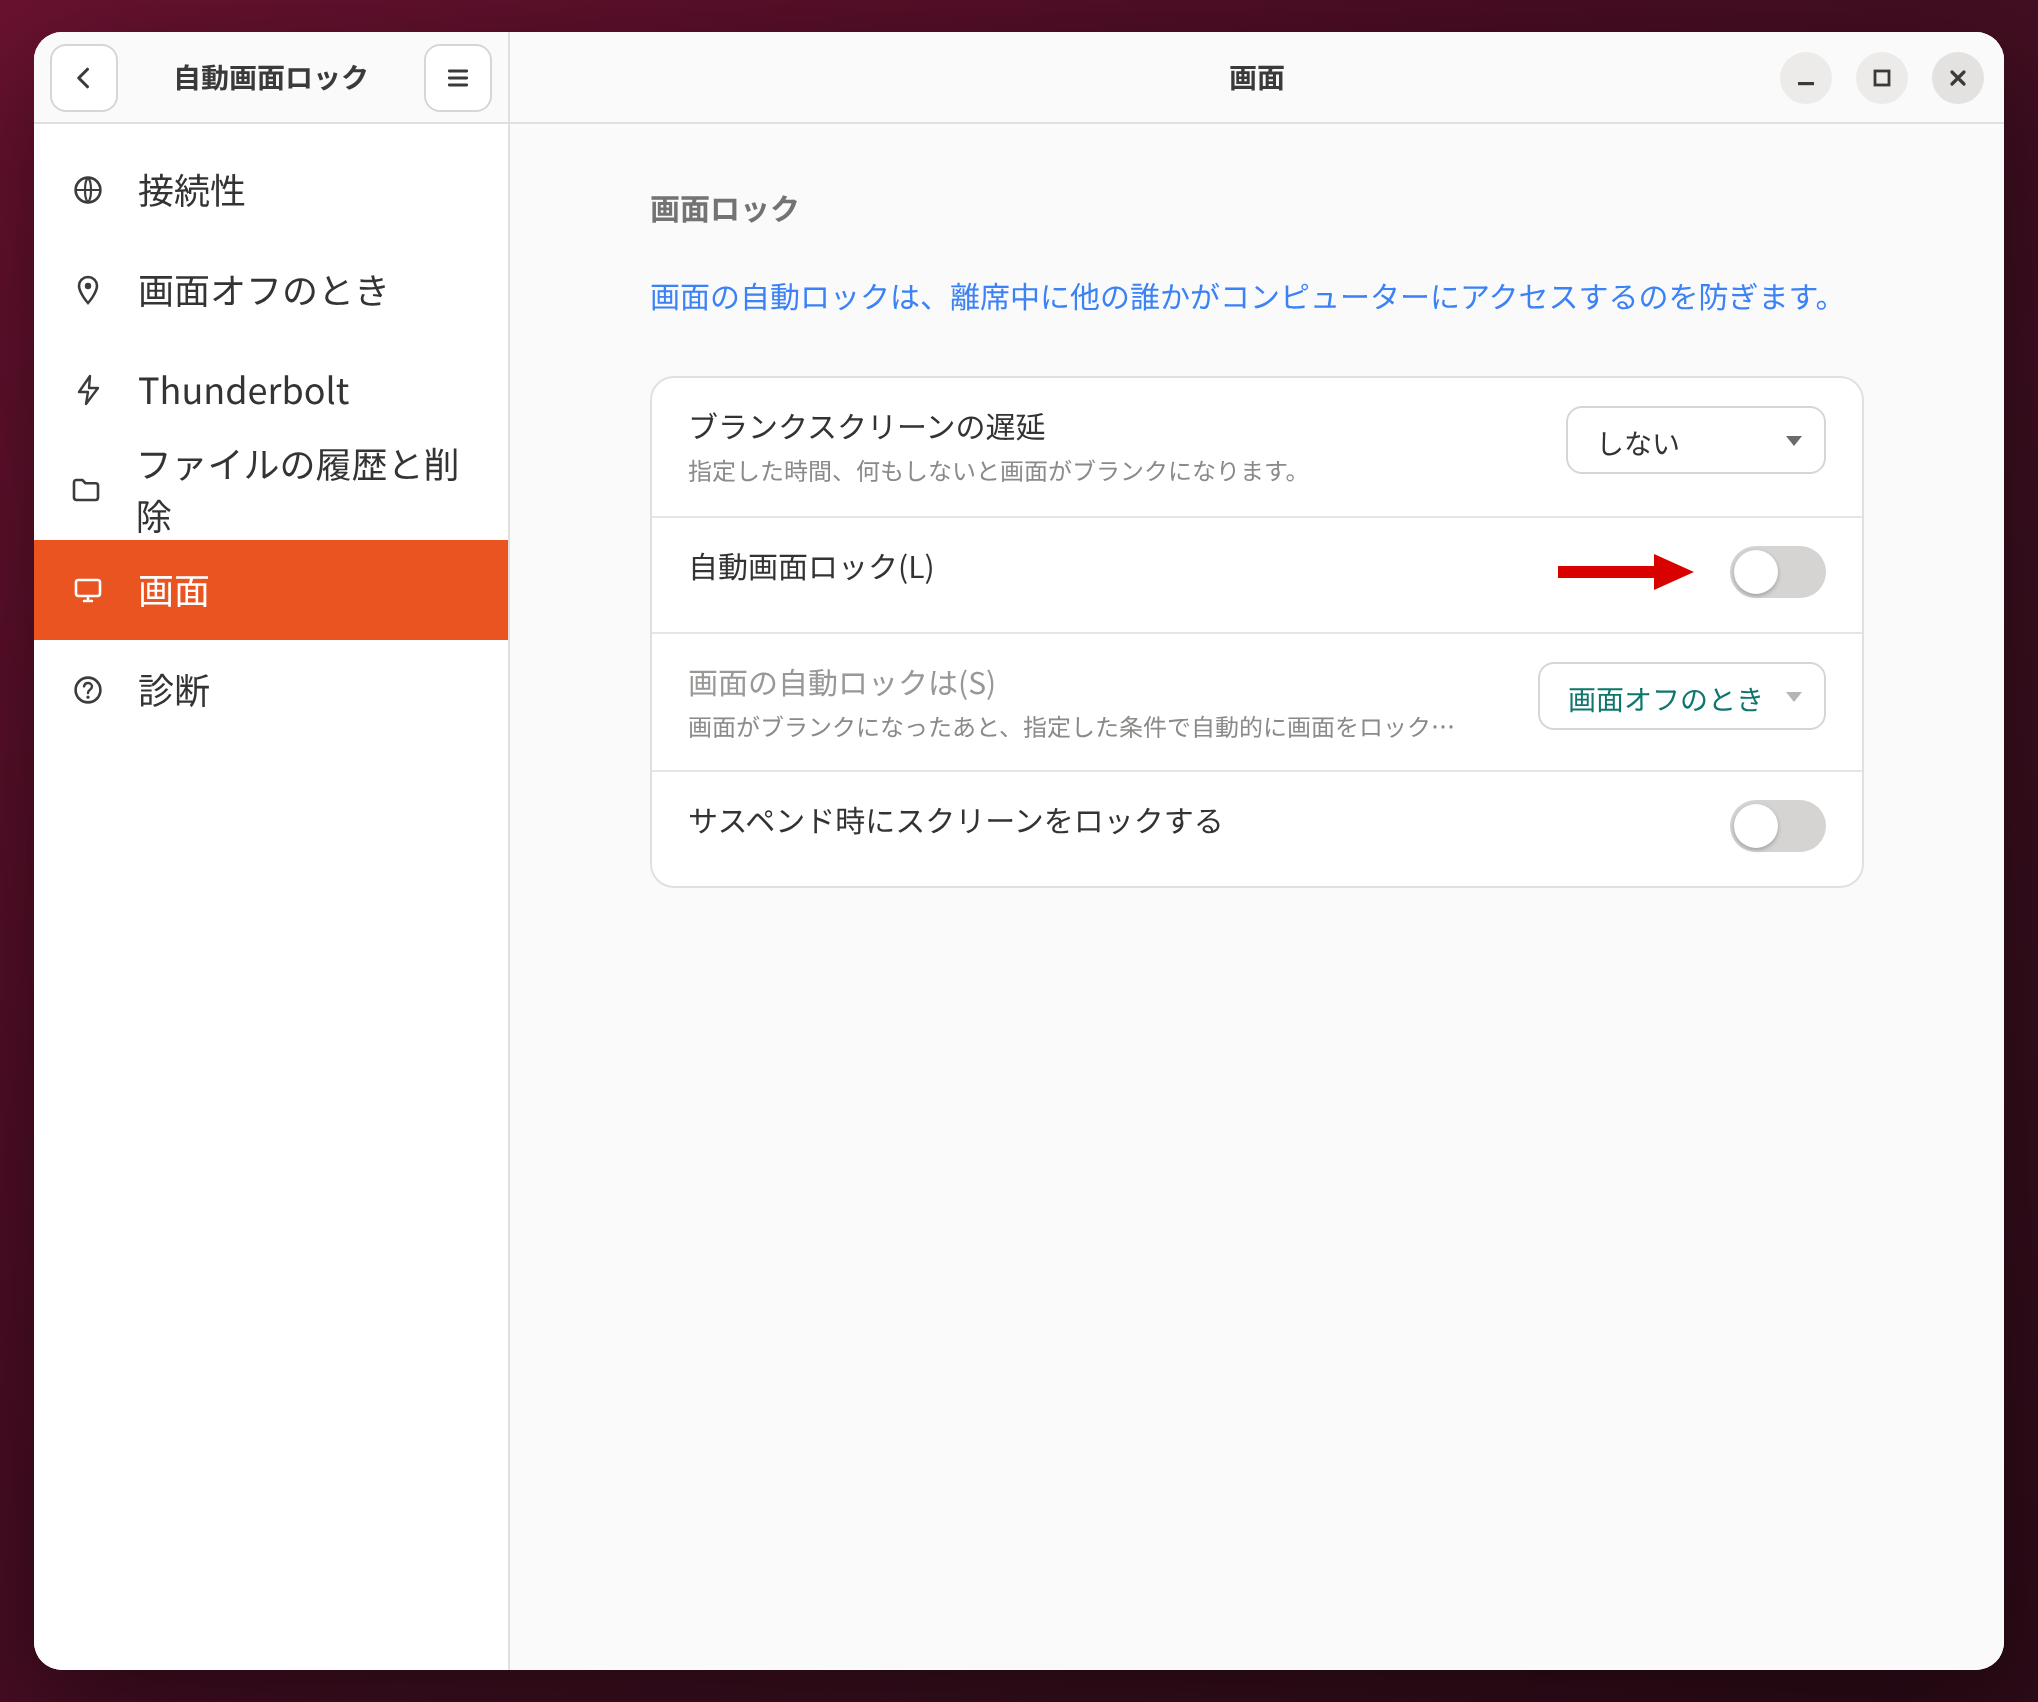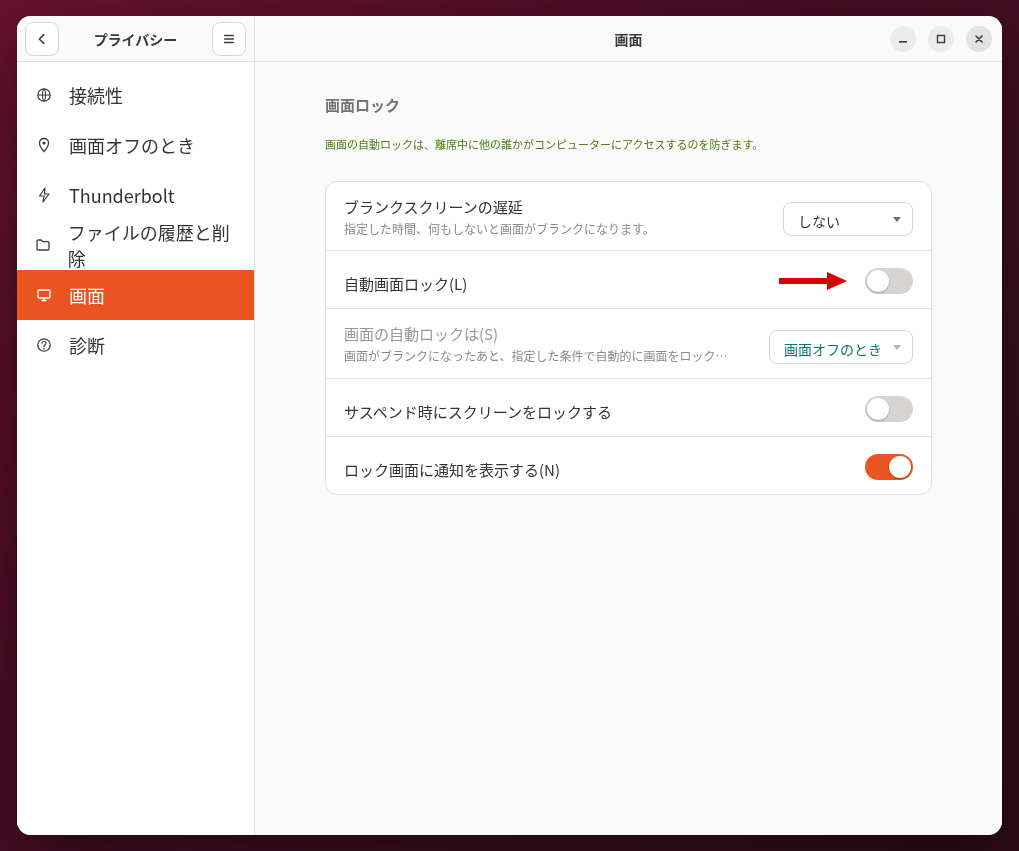--- a/index.html
+++ b/index.html
@@ -75,28 +75,28 @@
     font-size: 18px; color:#343434;
     border-radius: 0;
   }
   .side-item .icon { width:18px; display:flex; justify-content:center; color:#3c3c3c; }
   .side-item.active { background:#e95420; color:#ffffff; }
   .side-item.active .icon { color:#ffffff; }
 
   
   .content { flex:1; background:#fafafa; padding: 32px 70px 0; }
   .section-title { font-size: 15px; font-weight: 700; color:#737373; margin-bottom: 20px; }
-  .section-desc  { font-size: 11px; color:#4d7c0f; line-height: 1.8; margin-bottom: 26px; }
+  .section-desc  { font-size: 15px; color:#3b82f6; line-height: 1.8; margin-bottom: 26px; }
 
   .list {
     border:1px solid #e2e0de; border-radius:12px; background:#ffffff;
     overflow:hidden;
   }
   .row {
-    display:flex; align-items:flex-end;
+    display:flex; align-items:flex-start;
     padding: 14px 18px;
     border-top:1px solid #e7e5e3;
     gap: 14px;
     min-height: 58px;
   }
   .row:first-child { border-top:none; }
   .row .txt { flex:1; min-width:0; }
   .row .rtitle { font-size:15px; color:#333; }
   .row .rdesc  { font-size:12px; color:#8c8a88; margin-top:4px; line-height:1.3; white-space:nowrap; overflow:hidden; text-overflow:ellipsis; }
   .row.disabled .rtitle { color:#9a9896; }
@@ -139,21 +139,21 @@
 
 <div class="window">
 
   <div class="headerbar">
     <div class="header-left">
       <div class="hbtn">
         <svg viewBox="0 0 16 16" width="14" height="14">
             <path d="M10 3 5 8l5 5" fill="none" stroke="#3b3b3b" stroke-width="1.8" stroke-linecap="round" stroke-linejoin="round"></path>
           </svg>
       </div>
-      <div class="title">プライバシー</div>
+      <div class="title">自動画面ロック</div>
       <div class="hbtn">
         <svg viewBox="0 0 16 16" width="14" height="14">
             <path d="M3 4h10M3 8h10M3 12h10" stroke="#3b3b3b" stroke-width="1.6" stroke-linecap="round"></path>
           </svg>
       </div>
     </div>
     <div class="header-right">
       <div class="panel-title">画面</div>
       <div class="win-controls">
         <div class="winbtn">
@@ -272,24 +272,18 @@
           </div>
         </div>
 
         <div class="row">
           <div class="txt">
             <div class="rtitle">サスペンド時にスクリーンをロックする</div>
           </div>
           <div class="switch"></div>
         </div>
 
-        <div class="row">
-          <div class="txt">
-            <div class="rtitle">ロック画面に通知を表示する(N)</div>
-          </div>
-          <div class="switch on"></div>
-        </div>
 
       </div>
     </div>
 
   </div>
 </div>
 
 </body></html>

